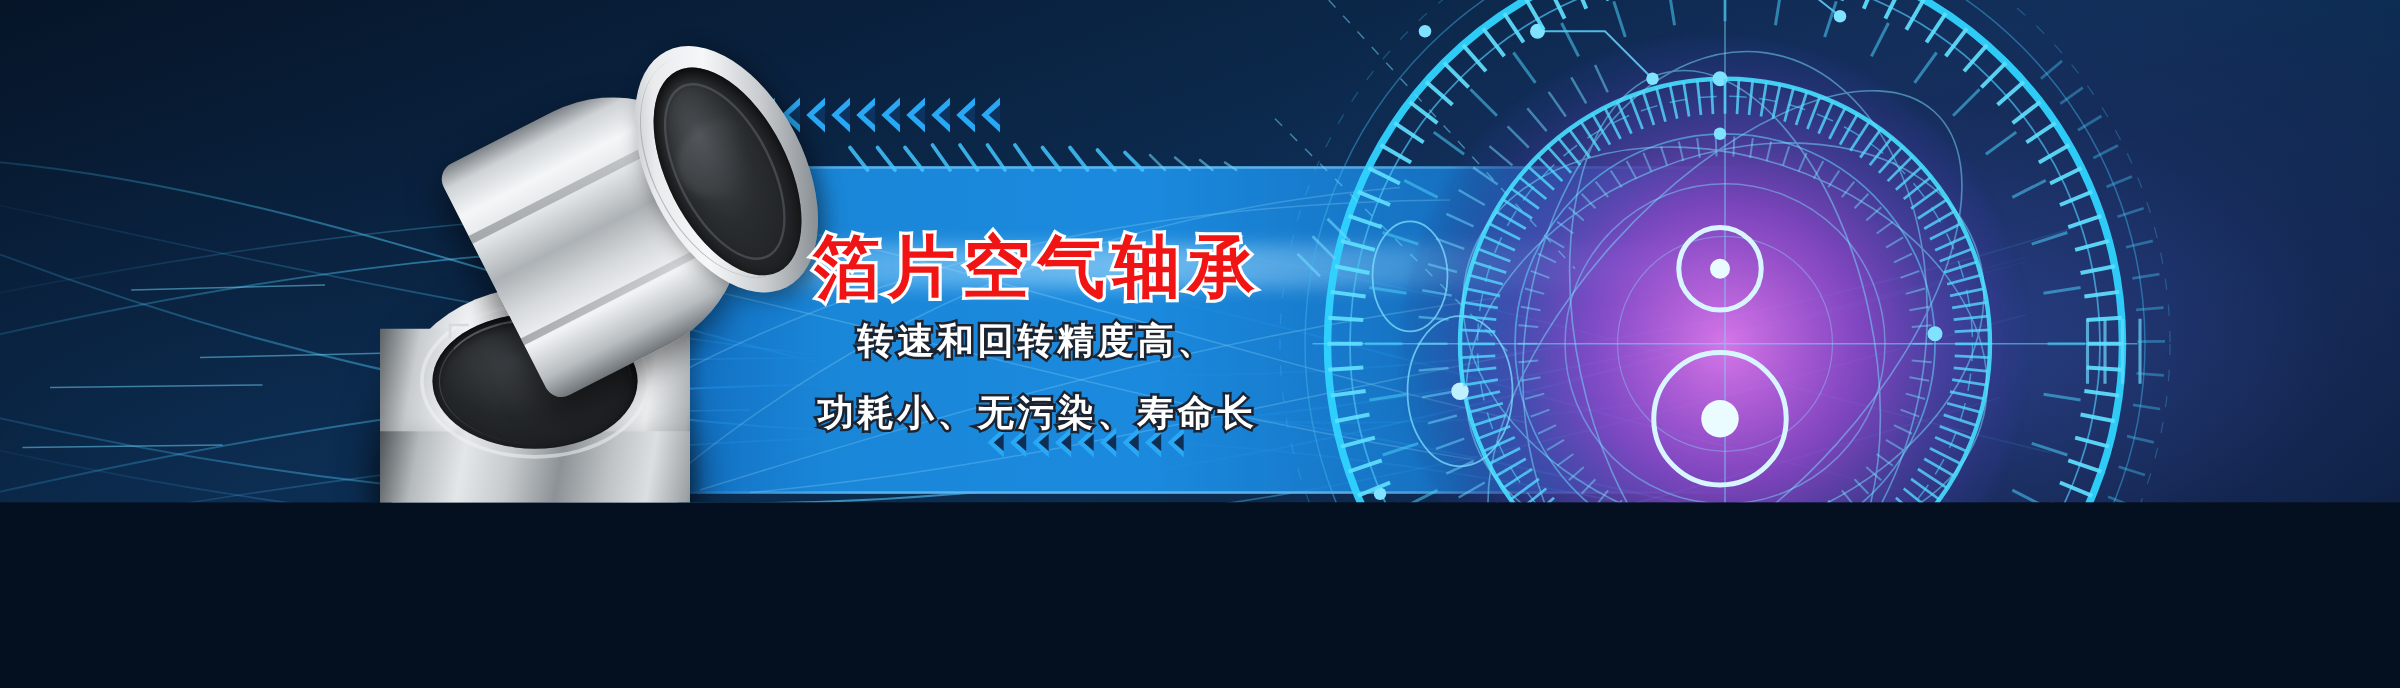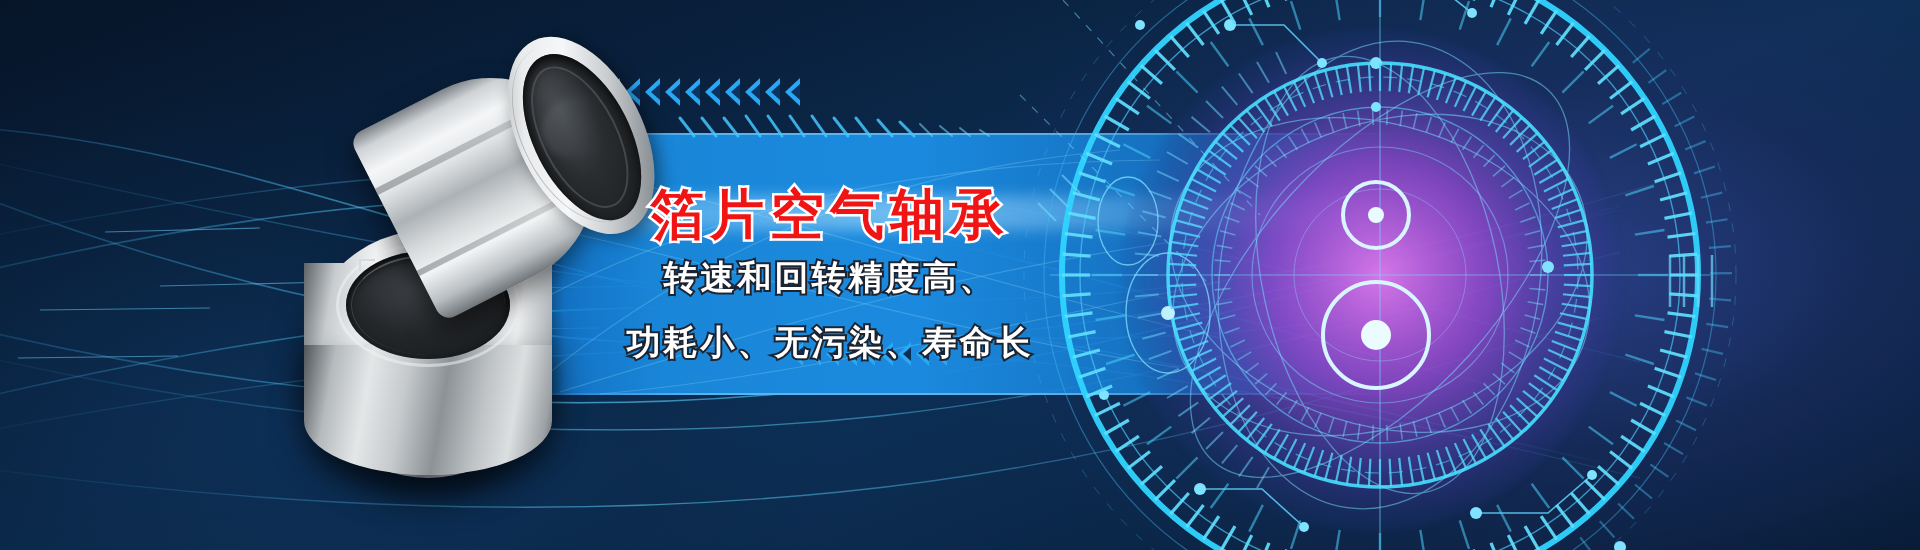--- a/index.html
+++ b/index.html
@@ -1,21 +1,21 @@
 <!DOCTYPE html>
 <html lang="zh"><head>
 <meta charset="utf-8">
 <title>箔片空气轴承</title>
 <style>
   html,body{margin:0;padding:0;background:#04101f;}
   body{font-family:"Liberation Sans","DejaVu Sans",sans-serif;}
 
   #banner{
     position:relative;
-    width:1920px;height:550px;
+    width:1920px;height:402px;
     overflow:hidden;
     background:
       radial-gradient(ellipse 900px 520px at 1560px 270px, #2a3f86 0%, rgba(30,45,100,0.55) 35%, rgba(10,30,60,0) 70%),
       radial-gradient(ellipse 700px 420px at 300px 430px, #0d2f55 0%, rgba(10,38,68,0.4) 50%, rgba(6,22,44,0) 80%),
       linear-gradient(160deg,#061528 0%,#0a2342 30%,#0d3057 55%,#0a2647 78%,#061b33 100%);
   }
   #banner *{box-sizing:border-box;}
 
   .layer{position:absolute;inset:0;pointer-events:none;}
 
@@ -80,21 +80,21 @@
   .headline{
     font-size:54px;font-weight:700;letter-spacing:6px;line-height:1.05;
     color:#f01414;
     -webkit-text-stroke:5px #ffffff;
     paint-order:stroke fill;
     text-shadow:0 0 3px rgba(255,255,255,0.9);
     margin:0;white-space:nowrap;
   }
   .sub{
     margin:10px 0 0 0;
-    font-size:34px;font-weight:700;letter-spacing:3px;line-height:1.42;
+    font-size:29px;font-weight:700;letter-spacing:3px;line-height:1.42;
     color:#ffffff;
     -webkit-text-stroke:4px #1b2430;
     paint-order:stroke fill;
     white-space:nowrap;
   }
 
   
   .product{position:absolute;left:290px;top:55px;width:340px;height:400px;}
 
   .ring-big{

